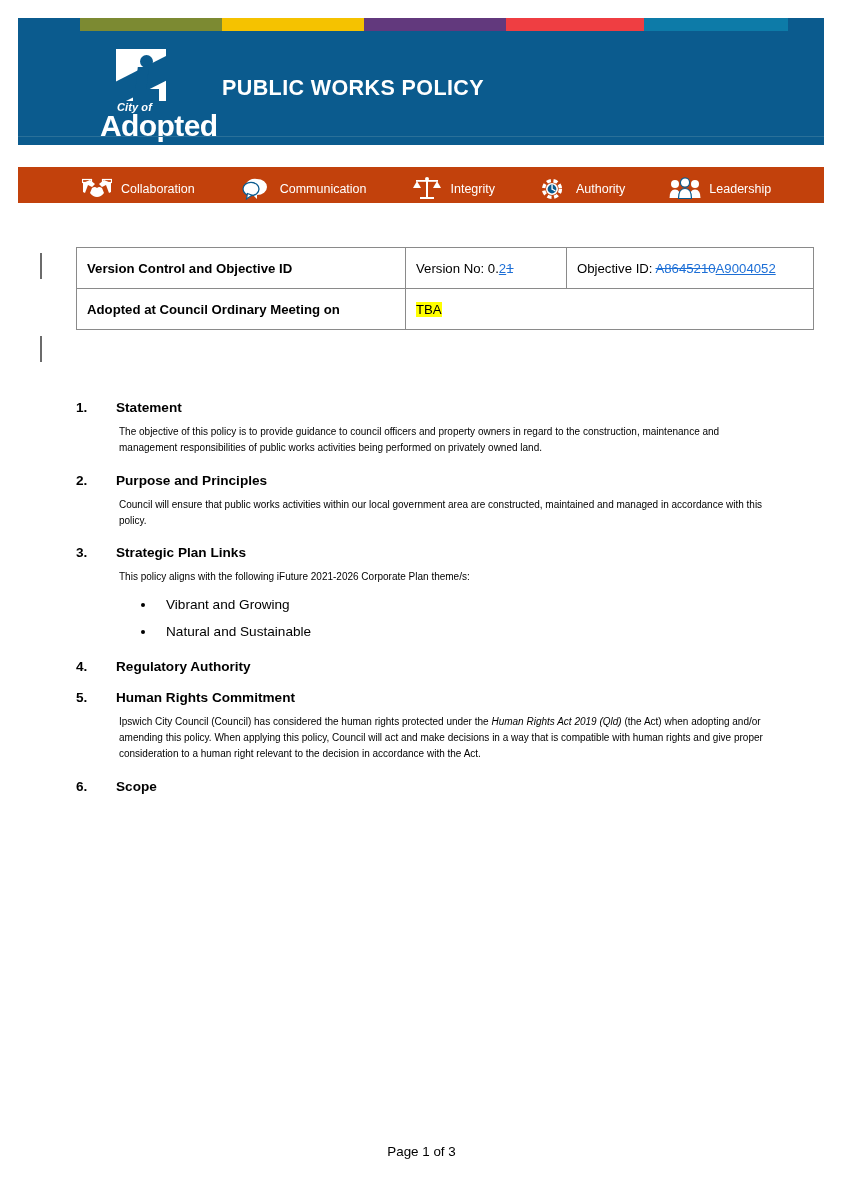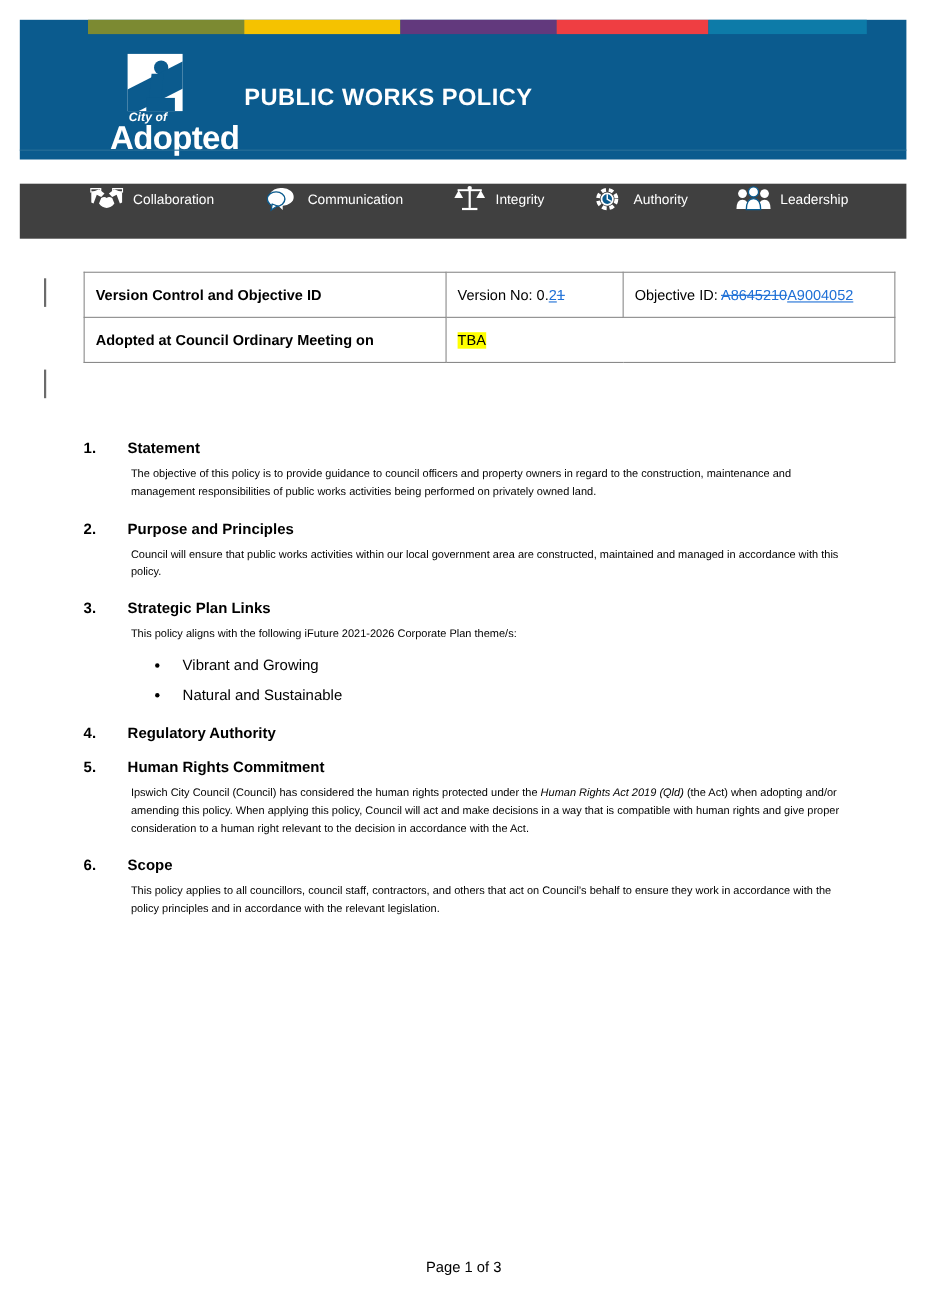--- a/index.html
+++ b/index.html
@@ -136,24 +136,24 @@
     height: 1px;
     background: #2a7099;
   }
 
   
   .values-bar {
     position: absolute;
     left: 18px;
     top: 167px;
     width: 806px;
-    height: 50px;
-    background: #404040;
+    height: 36px;
+    background: #c2410c;
     display: flex;
-    align-items: flex-start;
+    align-items: flex-end;
   }
   .value-item {
     display: flex;
     align-items: center;
     color: #ffffff;
     font-size: 12.5px;
     white-space: nowrap;
   }
   .value-item .vicon {
     display: inline-flex;
@@ -419,18 +419,17 @@
     <div class="sec">
       <span class="sec-num">5.</span>
       <span class="sec-title">Human Rights Commitment</span>
     </div>
     <div class="para"><span>Ipswich City Council (Council) has considered the human rights protected under the </span><em>Human Rights Act 2019 (Qld)</em><span> (the Act) when adopting and/or amending this policy.  When applying this policy, Council will act and make decisions in a way that is compatible with human rights and give proper consideration to a human right relevant to the decision in accordance with the Act.</span></div>
 
     <div class="sec">
       <span class="sec-num">6.</span>
       <span class="sec-title">Scope</span>
     </div>
-    <div class="para">This policy applies to all councillors, council staff, contractors, and others that act on Council’s behalf to ensure they work in accordance with the policy principles and in accordance with the relevant legislation.</div>
   </div>
 
   <div class="footer">Page 1 of 3</div>
 
 </div>
 
 </body></html>

